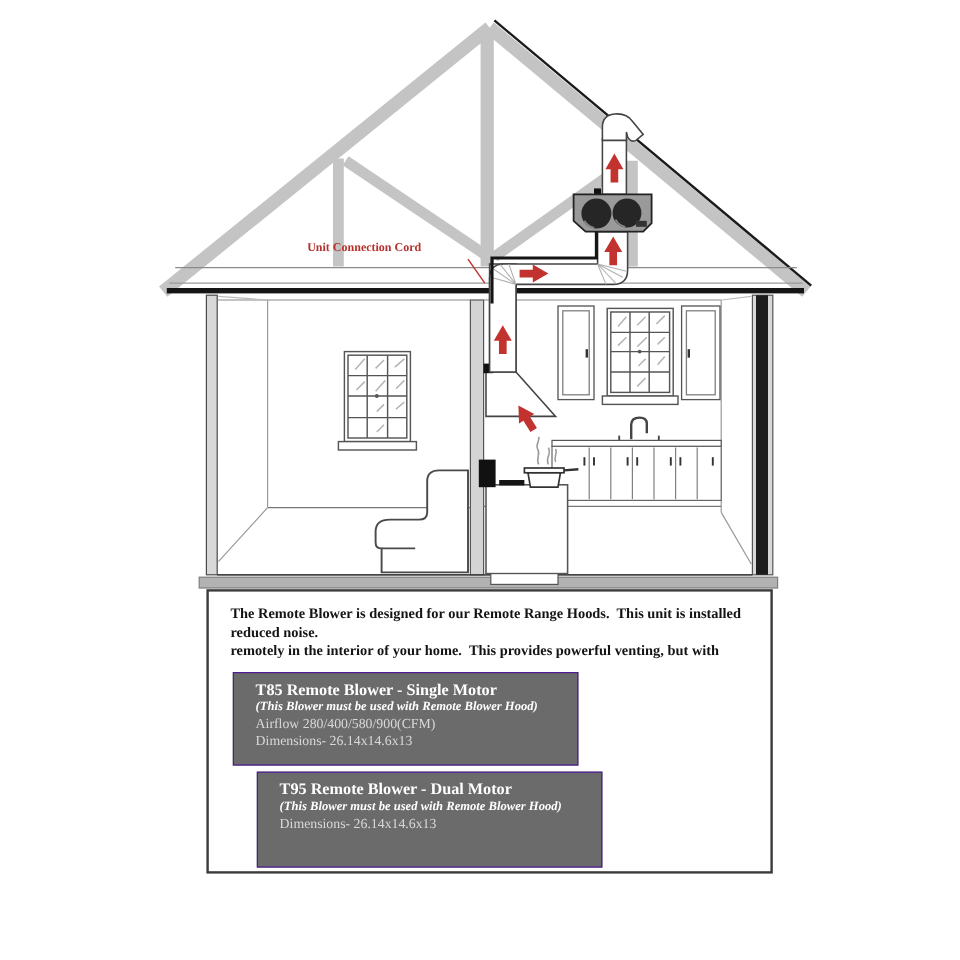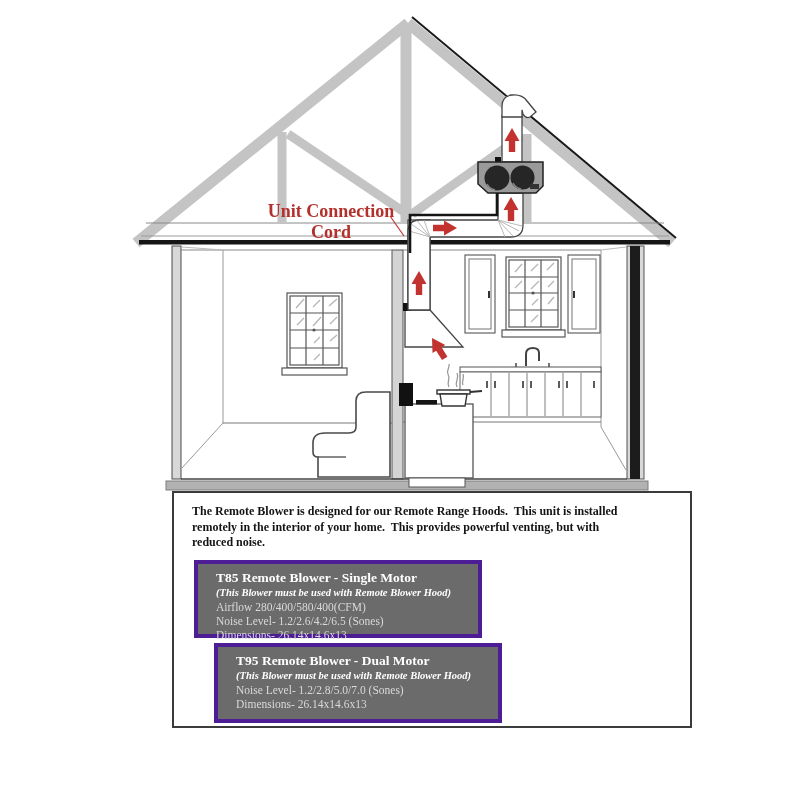--- a/index.html
+++ b/index.html
@@ -1,27 +1,27 @@
 <!DOCTYPE html>
 <html><head>
 <meta charset="utf-8">
 <style>
   html,body{margin:0;padding:0;background:#fff;}
   #stage{position:relative;width:800px;height:800px;background:#fff;overflow:hidden;
          font-family:"Liberation Serif","DejaVu Serif",serif;}
   #house-svg{position:absolute;left:0;top:0;}
   .cord-label{position:absolute;left:256px;top:201px;width:150px;
-      font-weight:bold;font-size:18px;color:#b3312c;letter-spacing:0px;text-align:center;}
-  .info-panel{position:absolute;left:172px;top:491px;width:520px;height:237px;
+      font-weight:bold;font-size:10px;color:#b3312c;letter-spacing:0px;}
+  .info-panel{position:absolute;left:172px;top:491px;width:472px;height:237px;
       border:2px solid #3b3b3b;background:#fff;box-sizing:border-box;}
   .desc{position:absolute;left:18px;top:11px;font-weight:bold;font-size:12px;
       line-height:15.5px;color:#141414;}
   .desc div{white-space:pre;}
   .product-card{position:absolute;left:20px;width:288px;background:#6b6b6b;
-      border:4px solid #4c1d95;box-sizing:border-box;padding:6px 0 0 18px;}
+      border:1px solid #4c1d95;box-sizing:border-box;padding:6px 0 0 18px;}
   .product-card.first{top:67px;height:78px;}
   .product-card.second{top:150px;height:80px;margin-left:20px;}
   .p-title{color:#ffffff;font-weight:bold;font-size:13.5px;line-height:16px;white-space:pre;}
   .p-req{color:#ffffff;font-weight:bold;font-size:10.5px;line-height:14px;white-space:pre;font-style:italic;}
   .p-data{color:#d9d9d9;font-size:11.5px;line-height:14px;white-space:pre;}
 </style>
 </head>
 <body>
 
 <div id="stage">
@@ -186,33 +186,31 @@
     <path transform="translate(512,128)" d="M0,0 L7.5,13 L3.2,13 L3.2,24 L-3.2,24 L-3.2,13 L-7.5,13 Z"></path>
     <path transform="translate(432,338) rotate(-32)" d="M0,0 L7.5,13 L3.2,13 L3.2,24 L-3.2,24 L-3.2,13 L-7.5,13 Z"></path>
   </g>
 </svg>
 
 <div class="cord-label">Unit Connection Cord</div>
 
 <div class="info-panel">
   <div class="desc">
     <div>The Remote Blower is designed for our Remote Range Hoods.  This unit is installed</div>
+    <div>reduced noise.</div>
     <div>remotely in the interior of your home.  This provides powerful venting, but with</div>
-    <div>reduced noise.</div>
   </div>
 
   <div class="product-card first">
     <div class="p-title">T85 Remote Blower - Single Motor</div>
     <div class="p-req">(This Blower must be used with Remote Blower Hood)</div>
-    <div class="p-data">Airflow 280/400/580/400(CFM)</div>
-    <div class="p-data">Noise Level- 1.2/2.6/4.2/6.5 (Sones)</div>
+    <div class="p-data">Airflow 280/400/580/900(CFM)</div>
     <div class="p-data">Dimensions- 26.14x14.6x13</div>
   </div>
 
   <div class="product-card second">
     <div class="p-title">T95 Remote Blower - Dual Motor</div>
     <div class="p-req">(This Blower must be used with Remote Blower Hood)</div>
-    <div class="p-data">Noise Level- 1.2/2.8/5.0/7.0 (Sones)</div>
     <div class="p-data">Dimensions- 26.14x14.6x13</div>
   </div>
 </div>
 
 </div>
 
 </body></html>

